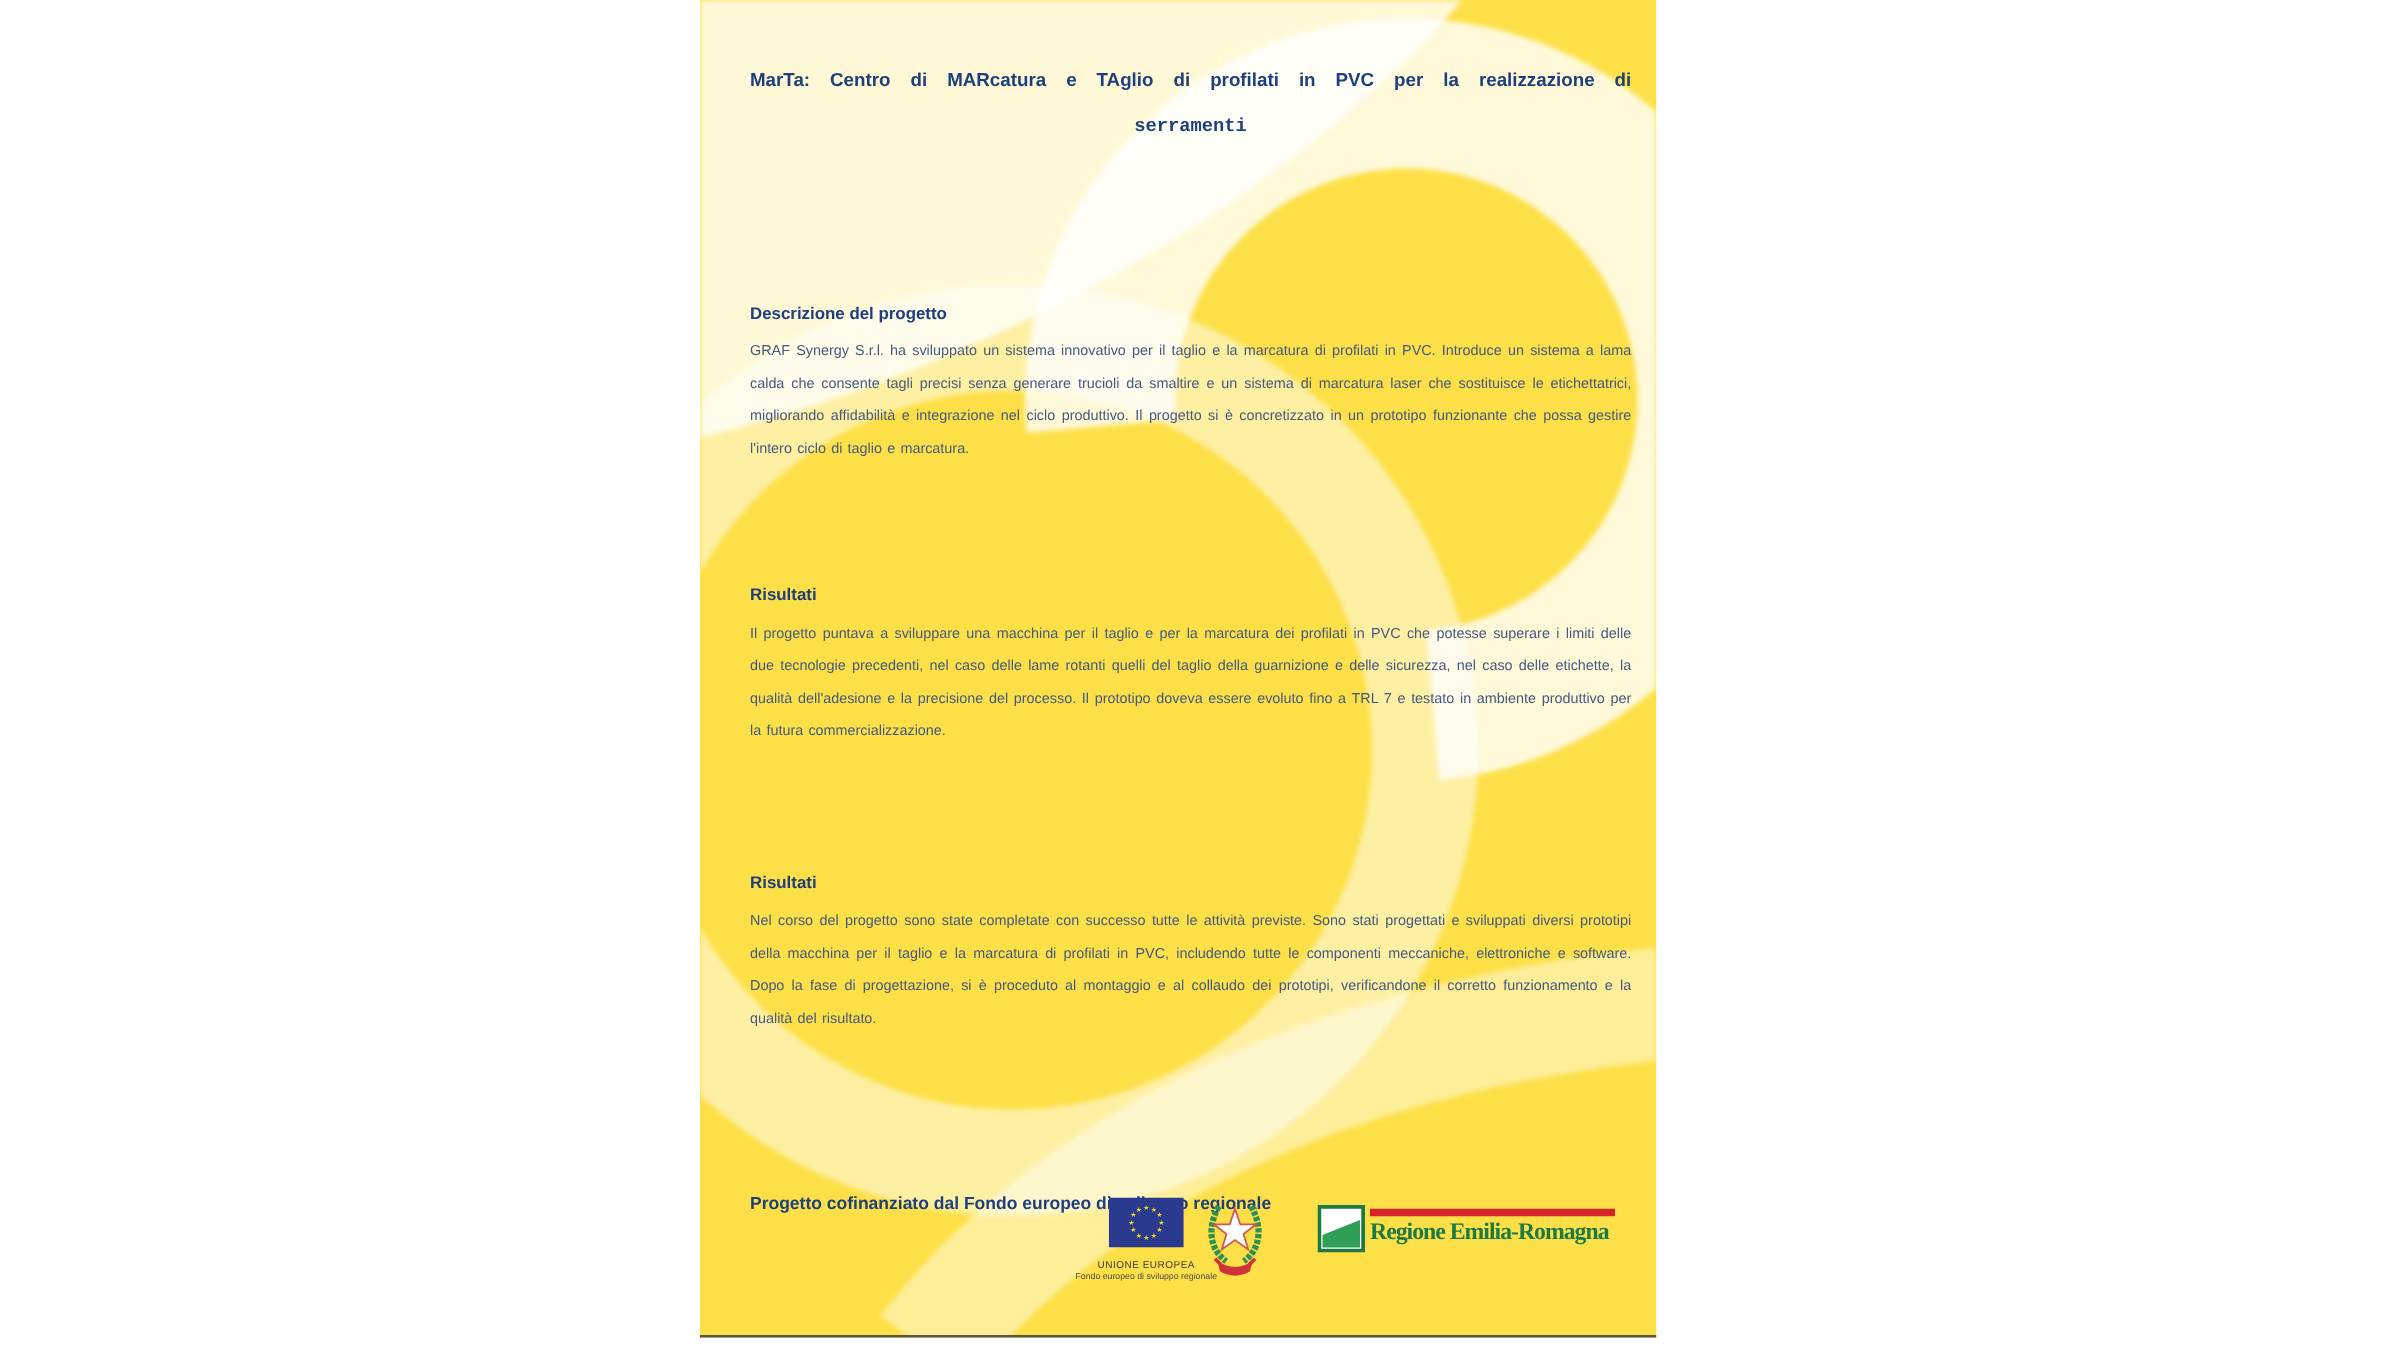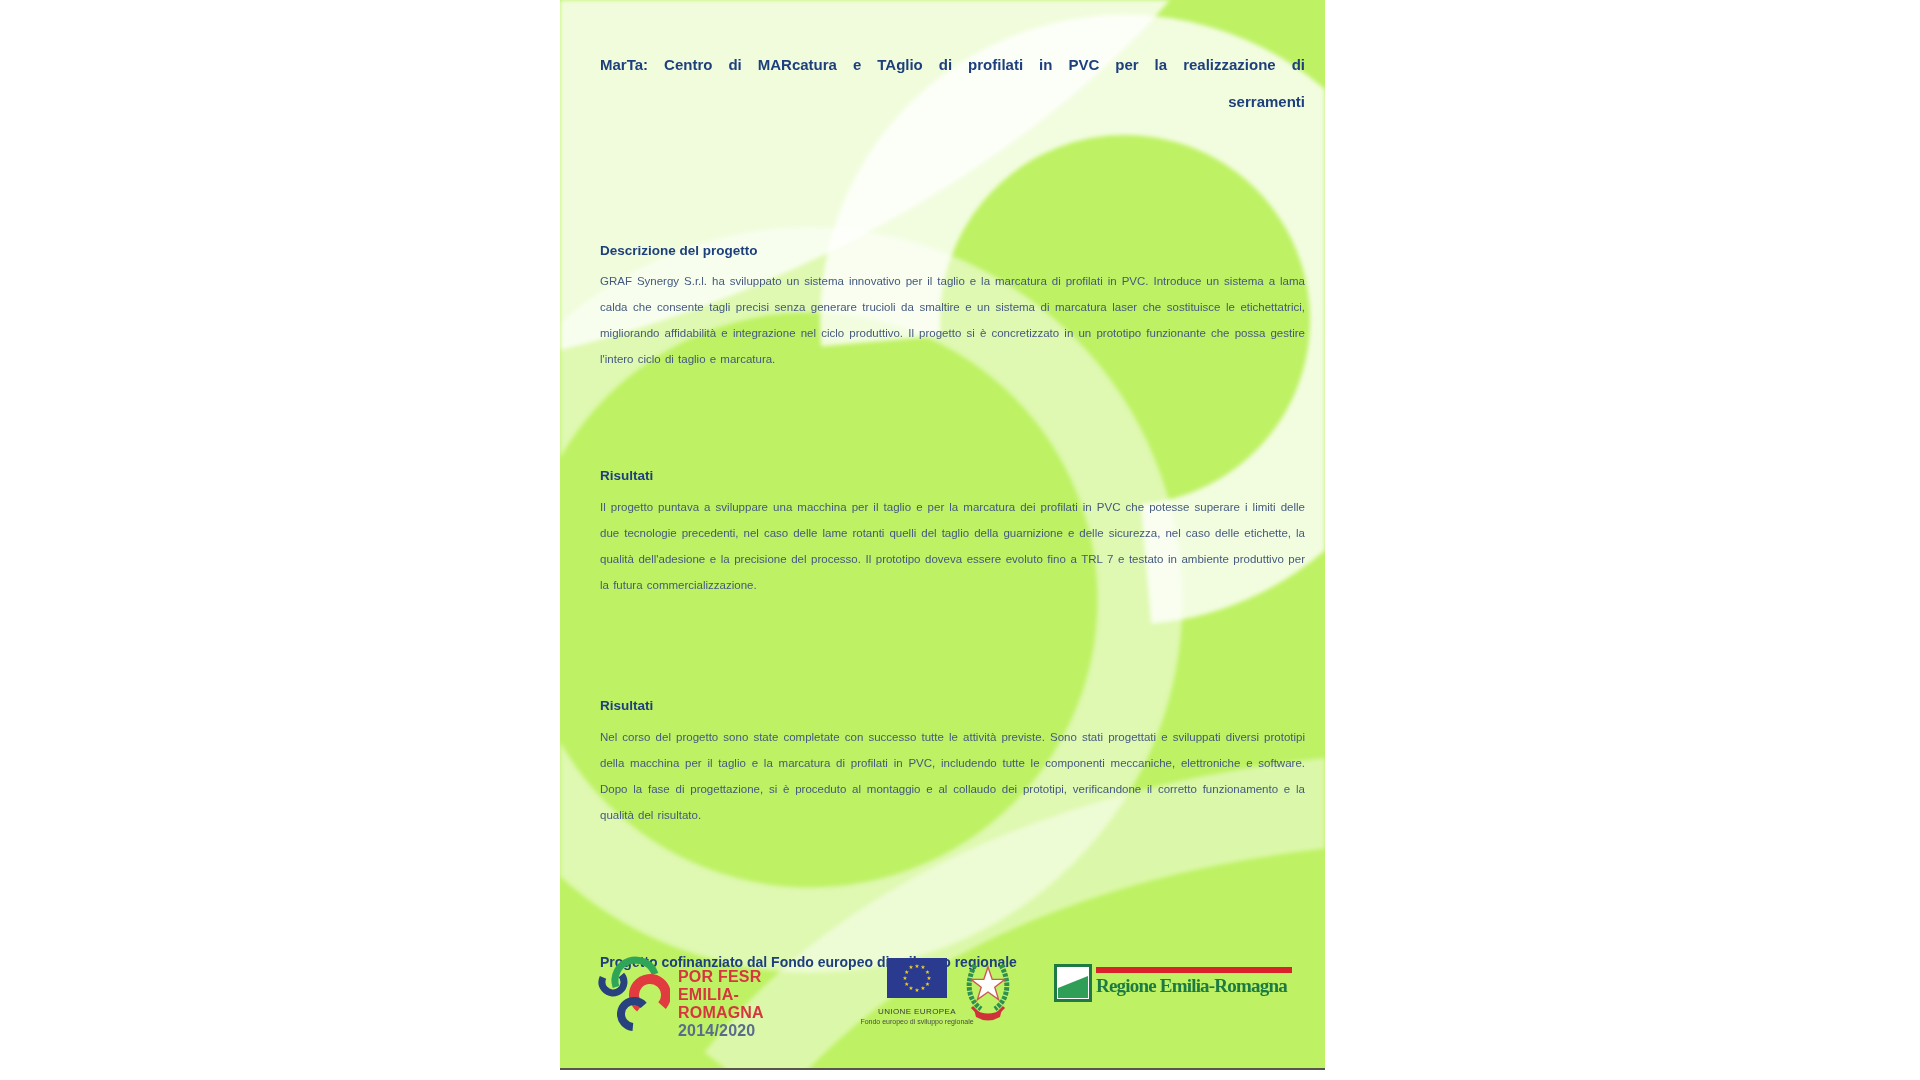--- a/index.html
+++ b/index.html
@@ -1,31 +1,31 @@
 <!DOCTYPE html>
 <html><head>
 <meta charset="utf-8">
 <style>
   * { margin:0; padding:0; box-sizing:border-box; }
   html,body { width:1920px; height:1080px; background:#ffffff; overflow:hidden;
               font-family:"Liberation Sans", sans-serif; }
   .stage { position:relative; width:1920px; height:1080px; background:#ffffff; }
 
   .page { position:absolute; left:560px; top:0; width:765px; height:1070px;
-          background:#bef264; border-bottom:2px solid #57544c; overflow:hidden; }
+          background:#fde047; border-bottom:2px solid #57544c; overflow:hidden; }
 
   .watermark { position:absolute; left:0; top:0; width:765px; height:1080px;
                filter:blur(2px); pointer-events:none; }
 
   .content { position:absolute; left:0; top:0; width:765px; height:1070px; z-index:2; }
 
   .doc-title { position:absolute; left:40px; top:46px; width:705px;
                font-size:15px; font-weight:bold; line-height:37px; color:#1e3f7d; }
   .doc-title .l1 { text-align:justify; text-align-last:justify; }
-  .doc-title .l2 { text-align:right; }
+  .doc-title .l2 { text-align:center;font-family:Liberation Mono, monospace; }
 
   .sec-heading { position:absolute; left:40px; width:705px;
                  font-size:13.5px; font-weight:bold; color:#1e3f7d; }
   .sec-body { position:absolute; left:40px; width:705px;
               font-size:11.5px; line-height:26px; color:#44597f;
               text-align:justify; word-spacing:1px; }
 
   #h1 { top:243px; } #p1 { top:268px; }
   #h2 { top:468px; } #p2 { top:494px; }
   #h3 { top:698px; } #p3 { top:724px; }
@@ -84,33 +84,20 @@
       <div id="p2" class="sec-body">Il progetto puntava a sviluppare una macchina per il taglio e per la marcatura dei profilati in PVC che potesse superare i limiti delle due tecnologie precedenti, nel caso delle lame rotanti quelli del taglio della guarnizione e delle sicurezza, nel caso delle etichette, la qualità dell'adesione e la precisione del processo. Il prototipo doveva essere evoluto fino a TRL 7 e testato in ambiente produttivo per la futura commercializzazione.</div>
 
       <div id="h3" class="sec-heading">Risultati</div>
       <div id="p3" class="sec-body">Nel corso del progetto sono state completate con successo tutte le attività previste. Sono stati progettati e sviluppati diversi prototipi della macchina per il taglio e la marcatura di profilati in PVC, includendo tutte le componenti meccaniche, elettroniche e software. Dopo la fase di progettazione, si è proceduto al montaggio e al collaudo dei prototipi, verificandone il corretto funzionamento e la qualità del risultato.</div>
 
       <div class="funding-note">Progetto cofinanziato dal Fondo europeo di sviluppo regionale</div>
     </div>
 
     <div class="logo-strip">
 
-      <div class="por-fesr">
-        <svg class="mark" width="72" height="80" viewBox="0 0 72 80">
-          <circle cx="15" cy="29" r="11" fill="none" stroke="#27427e" stroke-width="7" pathLength="100" stroke-dasharray="68 32" transform="rotate(-40 15 29)"></circle>
-          <path d="M 18,34 A 20 20 0 0 1 57,21" fill="none" stroke="#2fa558" stroke-width="7"></path>
-          <circle cx="52" cy="42" r="16" fill="none" stroke="#e13b40" stroke-width="10" pathLength="100" stroke-dasharray="76 24" transform="rotate(128 52 42)"></circle>
-          <circle cx="36" cy="61" r="13" fill="none" stroke="#27427e" stroke-width="8" pathLength="100" stroke-dasharray="62 38" transform="rotate(95 36 61)"></circle>
-        </svg>
-        <div class="txt">
-          <div class="r">POR FESR</div>
-          <div class="r">EMILIA-ROMAGNA</div>
-          <div class="g">2014/2020</div>
-        </div>
-      </div>
 
       <div class="eu-block">
         <svg class="flag" width="60" height="40" viewBox="0 0 60 40">
           <rect x="0" y="0" width="60" height="40" fill="#2a3b8f"></rect>
           <g fill="#f7d21a" font-size="5.5" text-anchor="middle" font-family="DejaVu Sans, sans-serif">
             <text x="42" y="21.8">★</text>
               <text x="40.4" y="27.8">★</text>
             <text x="36" y="32.2">★</text>
               <text x="30" y="33.8">★</text>
             <text x="24" y="32.2">★</text>

